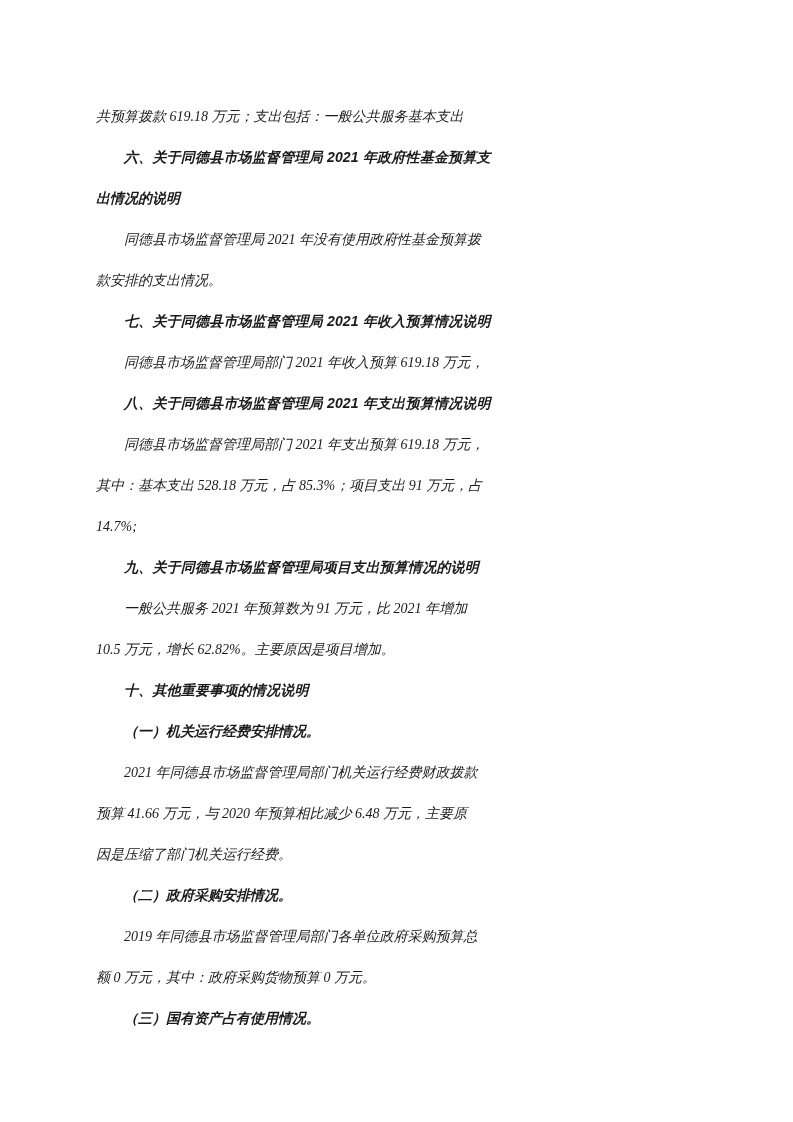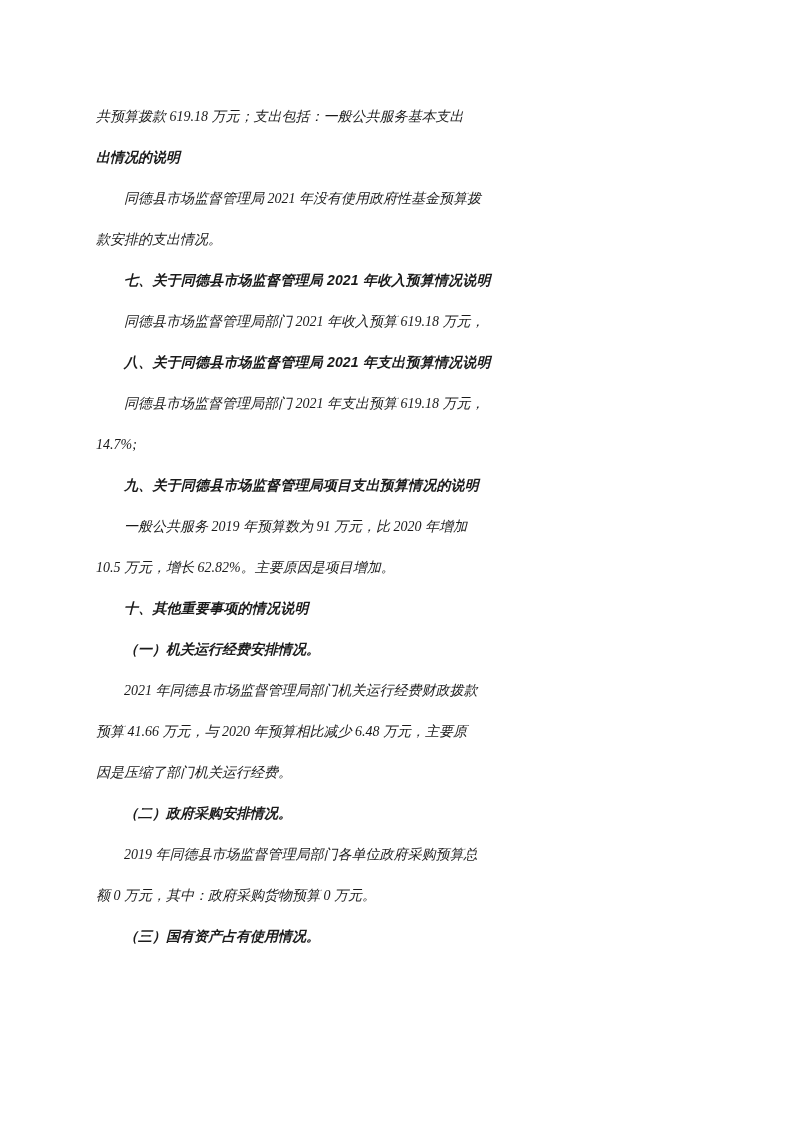--- a/index.html
+++ b/index.html
@@ -57,37 +57,39 @@
   }
 </style>
 </head>
 <body>
 
 <div class="page">
   <div class="doc-body">
 
     <p class="para-noind">共预算拨款 619.18 万元；支出包括：一般公共服务基本支出</p>
 
+    <p class="heading">六、关于同德县市场监督管理局 2021 年政府性基金预算支</p>
     <p class="heading-cont">出情况的说明</p>
 
     <p class="para">同德县市场监督管理局 2021 年没有使用政府性基金预算拨</p>
     <p class="para-noind">款安排的支出情况。</p>
 
     <p class="heading">七、关于同德县市场监督管理局 2021 年收入预算情况说明</p>
 
     <p class="para">同德县市场监督管理局部门 2021 年收入预算 619.18 万元，</p>
 
     <p class="heading">八、关于同德县市场监督管理局 2021 年支出预算情况说明</p>
 
     <p class="para">同德县市场监督管理局部门 2021 年支出预算 619.18 万元，</p>
+    <p class="para-noind">其中：基本支出 528.18 万元，占 85.3%；项目支出 91 万元，占</p>
     <p class="para-noind">14.7%;</p>
 
     <p class="heading">九、关于同德县市场监督管理局项目支出预算情况的说明</p>
 
-    <p class="para">一般公共服务 2019 年预算数为 91 万元，比 2020 年增加</p>
+    <p class="para">一般公共服务 2021 年预算数为 91 万元，比 2021 年增加</p>
     <p class="para-noind">10.5 万元，增长 62.82%。主要原因是项目增加。</p>
 
     <p class="heading">十、其他重要事项的情况说明</p>
 
     <p class="subheading">（一）机关运行经费安排情况。</p>
 
     <p class="para">2021 年同德县市场监督管理局部门机关运行经费财政拨款</p>
     <p class="para-noind">预算 41.66 万元，与 2020 年预算相比减少 6.48 万元，主要原</p>
     <p class="para-noind">因是压缩了部门机关运行经费。</p>
 

